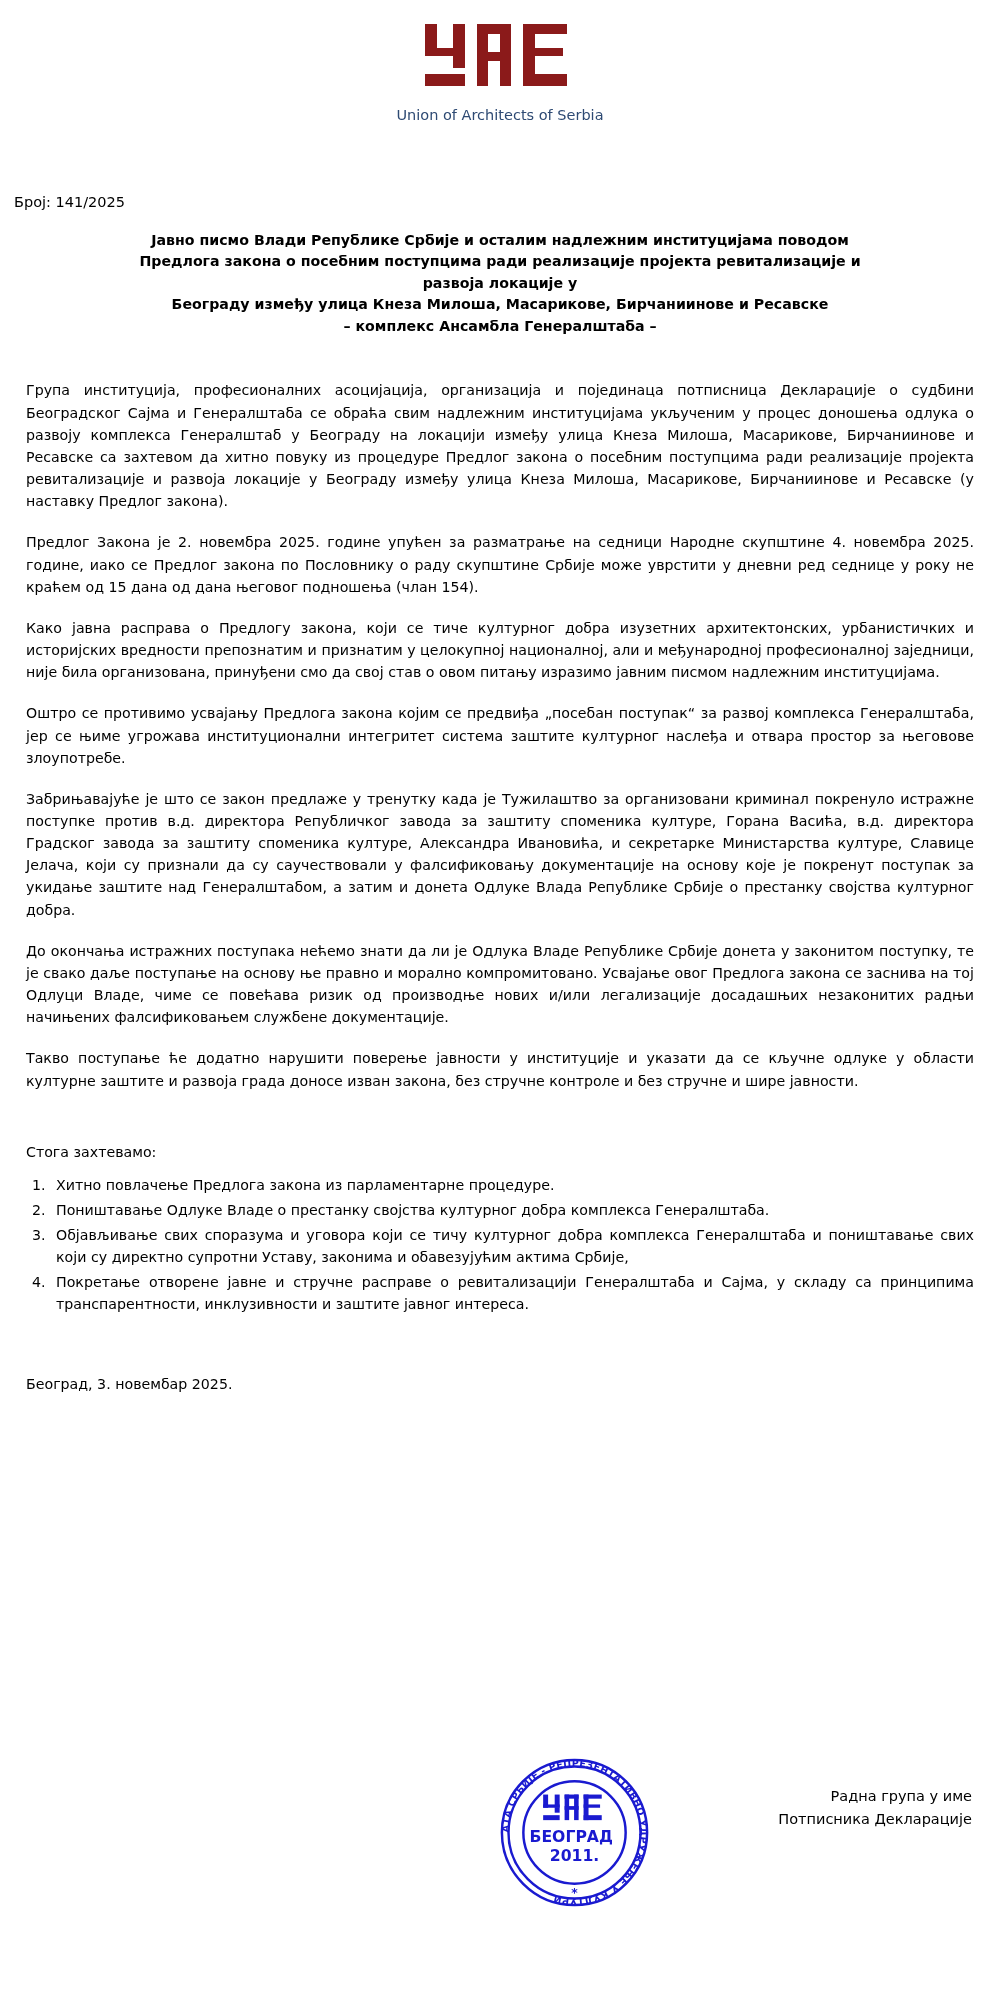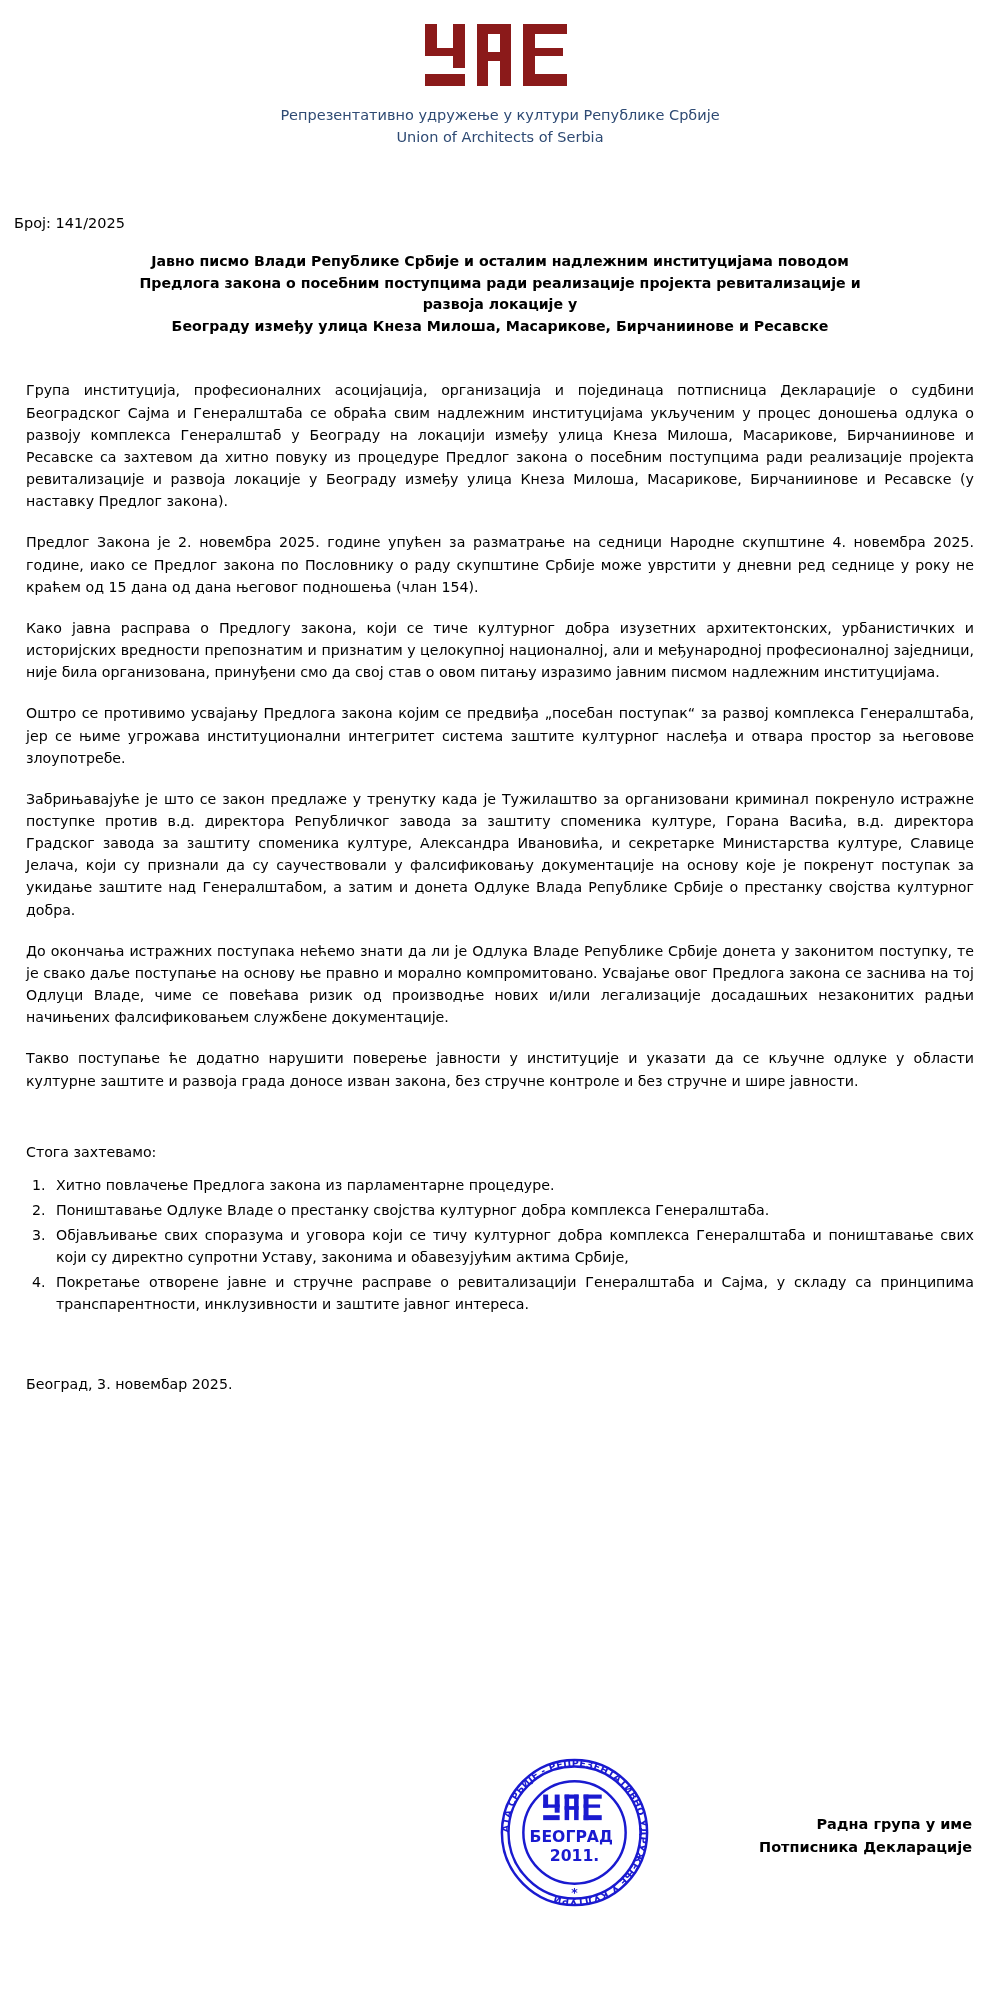--- a/index.html
+++ b/index.html
@@ -120,25 +120,24 @@
   .stamp {
     position: absolute;
     left: 492px;
     top: 5px;
     width: 165px;
     height: 165px;
   }
   .signblock {
     position: absolute;
     right: 28px;
-    top: 68px;
+    top: 40px;
     text-align: right;
     font-size: 14.5px;
     line-height: 1.62;
-    font-weight: bold;
   }
 </style>
 </head>
 <body>
 
 <div class="page">
 
   <div class="letterhead">
 
     <div class="logo-wrap">
@@ -158,31 +157,31 @@
 
           <rect x="98" y="0" width="12" height="62"></rect>
           <rect x="98" y="0" width="44" height="10"></rect>
           <rect x="98" y="24" width="40" height="8"></rect>
           <rect x="98" y="50" width="44" height="12"></rect>
         </g>
       </svg>
     </div>
 
     <div class="org-lines" style="color: rgb(46, 74, 115);">
-      <div class="org-line-2">Репрезентативно удружење у култури Републике Србије</div>
       <div class="org-line-3">Union of Architects of Serbia</div>
     </div>
   </div>
 
   <div class="docnum">Број: 141/2025</div>
 
   <div class="title-block">
     <div>Јавно писмо Влади Републике Србије и осталим надлежним институцијама поводом</div>
     <div>Предлога закона о посебним поступцима ради реализације пројекта ревитализације и развоја локације у</div>
     <div>Београду између улица Кнеза Милоша, Масарикове, Бирчаниинове и Ресавске</div>
+    <div>– комплекс Ансамбла Генералштаба –</div>
   </div>
 
   <div class="body-block" id="body-block">
       <p>Група институција, професионалних асоцијација, организација и појединаца потписница Декларације о судбини Београдског Сајма и Генералштаба се обраћа свим надлежним институцијама укљученим у процес доношења одлука о развоју комплекса Генералштаб у Београду на локацији између улица Кнеза Милоша, Масарикове, Бирчаниинове и Ресавске са захтевом да хитно повуку из процедуре Предлог закона о посебним поступцима ради реализације пројекта ревитализације и развоја локације у Београду између улица Кнеза Милоша, Масарикове, Бирчаниинове и Ресавске (у наставку Предлог закона).</p>
       <p>Предлог Закона је 2. новембра 2025. године упућен за разматрање на седници Народне скупштине 4. новембра 2025. године, иако се Предлог закона по Пословнику о раду скупштине Србије може уврстити у дневни ред седнице у року не краћем од 15 дана од дана његовог подношења (члан 154).</p>
       <p>Како јавна расправа о Предлогу закона, који се тиче културног добра изузетних архитектонских, урбанистичких и историјских вредности препознатим и признатим у целокупној националној, али и међународној професионалној заједници, није била организована, принуђени смо да свој став о овом питању изразимо јавним писмом надлежним институцијама.</p>
       <p>Оштро се противимо усвајању Предлога закона којим се предвиђа „посебан поступак“ за развој комплекса Генералштаба, јер се њиме угрожава институционални интегритет система заштите културног наслеђа и отвара простор за његовове злоупотребе.</p>
       <p>Забрињавајуће је што се закон предлаже у тренутку када је Тужилаштво за организовани криминал покренуло истражне поступке против в.д. директора Републичког завода за заштиту споменика културе, Горана Васића, в.д. директора Градског завода за заштиту споменика културе, Александра Ивановића, и секретарке Министарства културе, Славице Јелача, који су признали да су саучествовали у фалсификовању документације на основу које је покренут поступак за укидање заштите над Генералштабом, а затим и донета Одлуке Влада Републике Србије о престанку својства културног добра.</p>
       <p>До окончања истражних поступака нећемо знати да ли је Одлука Владе Републике Србије донета у законитом поступку, те је свако даље поступање на основу ње правно и морално компромитовано.  Усвајање овог Предлога закона се заснива на тој Одлуци Владе, чиме се повећава ризик од производње нових и/или легализације досадашњих незаконитих радњи начињених фалсификовањем службене документације.</p>
       <p>Такво поступање ће додатно нарушити поверење јавности у институције и указати да се кључне одлуке у области културне заштите и развоја града доносе изван закона, без стручне контроле и без стручне и шире јавности.</p>

